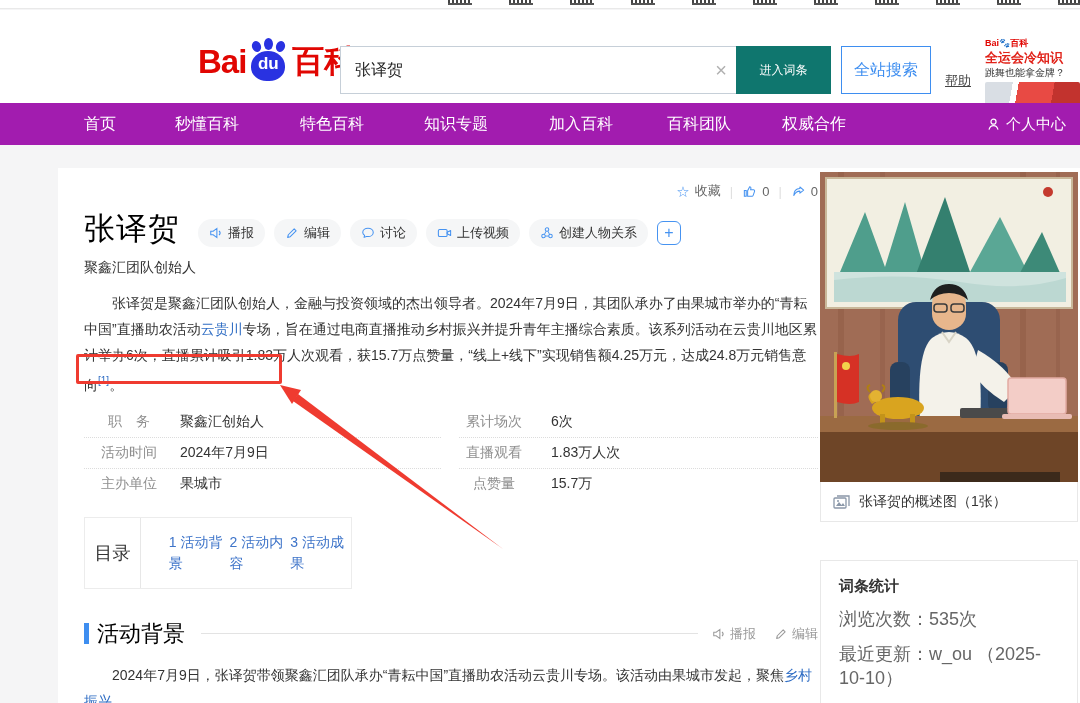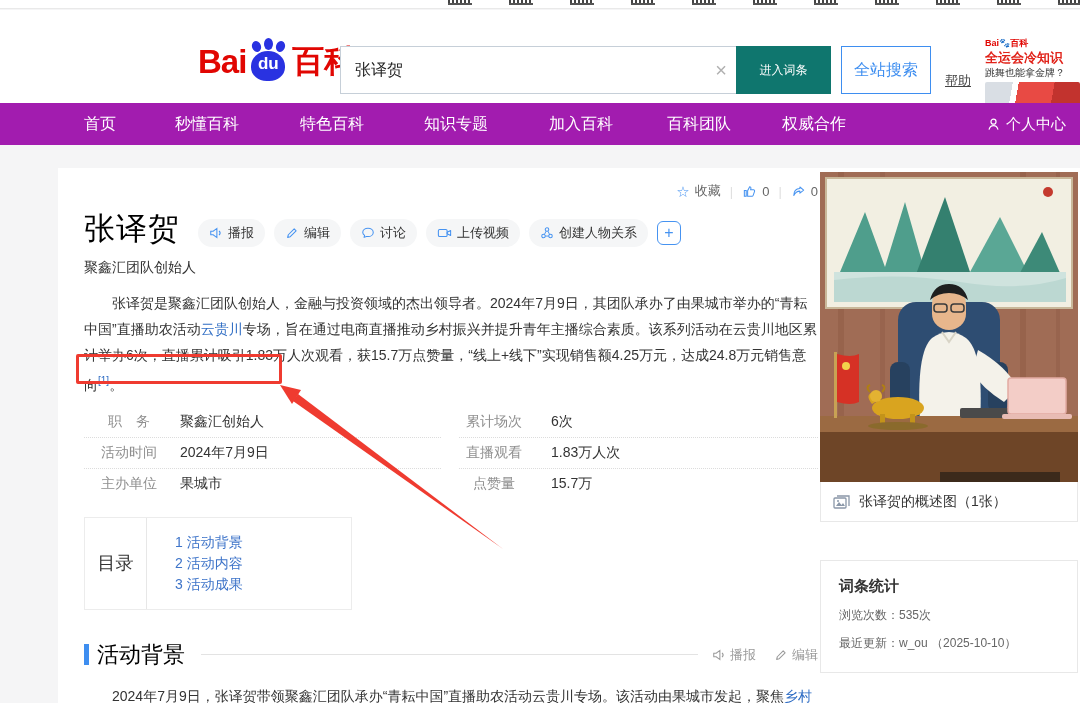--- a/index.html
+++ b/index.html
@@ -78,38 +78,38 @@
   .ib-row.last { border-bottom:none; }
   .ib-label { color:#8f8f8f;text-align:center; }
   .ib-col.left .ib-label { width:90px; }
   .ib-col.left .ib-value { margin-left:6px; color:#333; }
   .ib-col.right .ib-label { width:70px; }
   .ib-col.right .ib-value { margin-left:22px; color:#333; }
 
   
   .toc { margin-top:18px; width:268px; border:1px solid #ececec; display:flex; background:#fff; }
   .toc-title { width:62px; display:flex; align-items:center; justify-content:center; font-size:18px; color:#333; border-right:1px solid #e7e7e7; }
-  .toc-items { padding:14px 0 14px 28px; display:flex; flex-direction:column; }
+  .toc-items { padding:14px 0 14px 28px; display:flex; flex-direction:row; }
   .toc-items .titem { font-size:14px; color:#3e74c9; line-height:21px; cursor:pointer; }
 
   
   .sec-head { display:flex; align-items:center; margin-top:30px; }
   .sec-bar { width:5px; height:21px; background:#3e8ef0; margin-right:8px; }
   .sec-title { font-size:22px; color:#000; }
   .sec-line { flex:1; height:1px; background:#e3e3e3; margin:0 14px 0 16px; }
   .sec-ops { display:flex; align-items:center; gap:18px; font-size:13px; color:#999; }
   .sec-ops .op { display:flex; align-items:center; gap:4px; cursor:pointer; }
 
   
   .sidebar { position:absolute; left:762px; top:4px; width:236px; }
   .photo { width:258px; height:310px; display:block; cursor:pointer; }
   .caption { width:258px; border:1px solid #e8e8e8; border-top:none; background:#fff; height:40px; display:flex; align-items:center; padding-left:12px; gap:8px; font-size:14px; color:#333; cursor:pointer; }
   .stats-card { position:absolute; left:762px; top:392px; width:258px; border:1px solid #e8e8e8; background:#fff; padding:16px 18px 20px; }
   .stats-title { font-size:15px; font-weight:bold; color:#333; }
-  .stat-row { margin-top:11px; font-size:12px; color:#666; }
+  .stat-row { margin-top:11px; font-size:18px; color:#666; }
   .stat-row .lbl { color:#666; }
 
   
   .anno-box { position:absolute; left:76px; top:354px; width:206px; height:30px; border:3px solid #ef3b30; border-radius:2px; z-index:40; pointer-events:none; }
   .anno-svg { position:absolute; left:0; top:0; width:1080px; height:703px; z-index:41; pointer-events:none; }
 </style>
 </head>
 <body>
 
 <div class="page">

